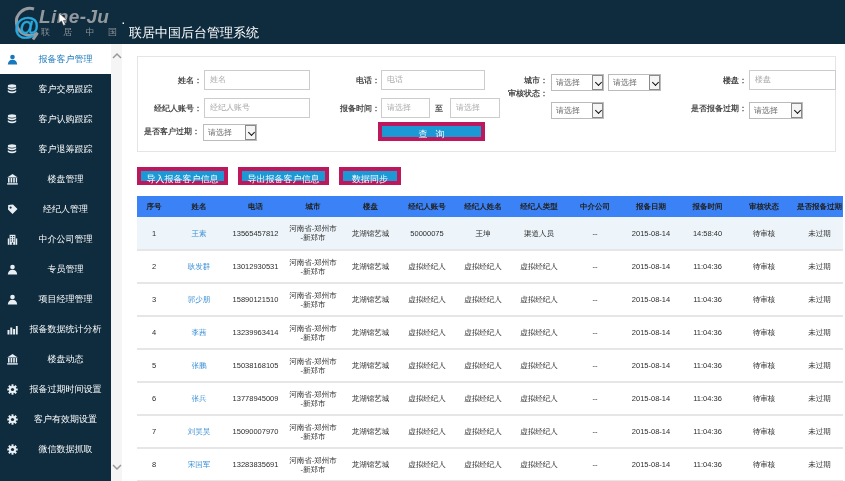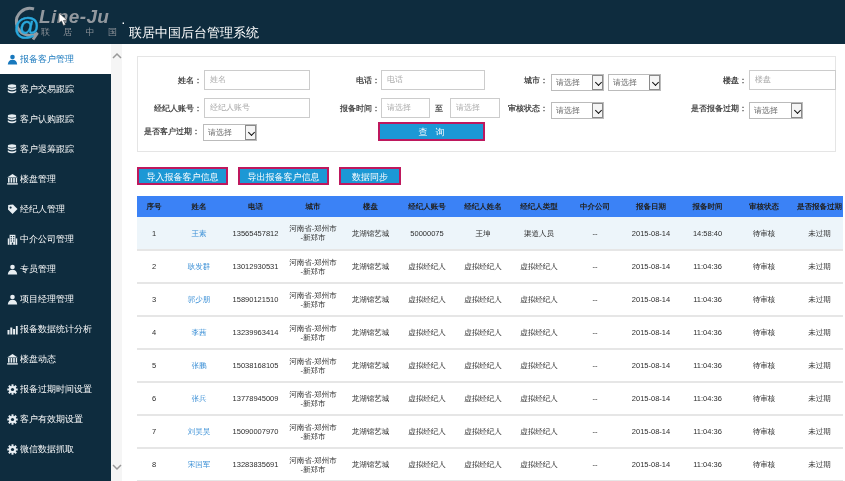--- a/index.html
+++ b/index.html
@@ -12,39 +12,39 @@
 .logo { position:absolute; left:7px; top:3px; }
 .lj { position:absolute; left:39px; top:6px; font-size:19px; font-weight:bold; font-style:italic;
   color:#92989e; letter-spacing:0.4px; }
 .ljcn { position:absolute; left:41px; top:26px; font-size:9px; color:#8b9197; letter-spacing:13.3px; }
 .htitle { position:absolute; left:129px; top:16px; font-size:13px; color:#fff;margin-top:8px; }
 .hdot { position:absolute; left:121px; top:14px; font-size:14px; color:#fff; }
 
 
 .sidebar { position:absolute; left:0; top:44px; width:111px; height:437px; background:#0e2c3e; }
 .mi { position:relative; height:30px; line-height:30px; color:#fdfdfd; font-size:9px;
-  padding-left:20px; white-space:nowrap; }
+  padding-left:20px; white-space:nowrap;text-align:center; }
 .mi svg { position:absolute; left:7px; top:10px; }
 .mi.act { background:#fff; color:#1878bd; }
 .scrollstrip { position:absolute; left:111px; top:44px; width:11px; height:437px; background:#f5f5f5; }
 .chev { position:absolute; color:#999; }
 
 
 .formbox { position:absolute; left:137px; top:56px; width:699px; height:96px;
   background:#fff; border:1px solid #e5e5e5; }
 .lab { position:absolute; font-size:8px; color:#4a4a4a; text-align:right; white-space:nowrap; font-weight:bold; }
 .inp { position:absolute; height:20px; border:1px solid #ccc; background:#fff;
   font-size:8px; color:#aaa; line-height:18px; padding-left:5px; }
 .sel { position:absolute; height:17px; border:1px solid #bbb; background:#fff;
   font-size:8px; color:#666; line-height:15px; padding-left:4px; }
 .sel .arr { position:absolute; right:0; top:0; bottom:0; width:11px; border:1px solid #8a8a8a;
   background:#f5f5f5; }
 .sel .arr:after { content:""; position:absolute; left:2.5px; top:4px; width:4px; height:4px;
   border-right:1.6px solid #111; border-bottom:1.6px solid #111; transform:rotate(45deg); }
-.btn { position:absolute; background:#1c98d5; border:2px solid #be185d; color:#fff;
+.btn { position:absolute; background:#1c98d5; border:4px solid #be185d; color:#fff;
   font-size:9px; text-align:center; }
 
 
 .tbl { position:absolute; left:137px; top:196px; width:706px; }
 table { border-collapse:collapse; width:706px; table-layout:fixed; font-size:7.5px; color:#2d2d2d; }
 thead td { background:#3b82f6; height:21px; text-align:center; color:#222; white-space:nowrap; font-weight:bold; }
 td.shift { padding-left:4px;text-align:center; }
 tbody td { height:33px; text-align:center; border-bottom:2px solid #e6e6e6; background:#fff; line-height:1.2; }
 tbody tr.hl td { background:#edf5fa; }
 a.nm { color:#3a8fd6; text-decoration:none; }
@@ -203,21 +203,21 @@
   <div class="sel" style="left:608px;top:74px;width:53px">请选择<span class="arr"></span></div>
   <div class="lab" style="left:680px;top:75px;width:67px">楼盘：</div>
   <div class="inp" style="left:749px;top:70px;width:87px">楼盘</div>
 
   <div class="lab" style="left:140px;top:103px;width:62px">经纪人账号：</div>
   <div class="inp" style="left:204px;top:98px;width:106px">经纪人账号</div>
   <div class="lab" style="left:310px;top:103px;width:70px">报备时间：</div>
   <div class="inp" style="left:381px;top:98px;width:49px">请选择</div>
   <div class="lab" style="left:432px;top:103px;width:14px;text-align:center;color:#555">至</div>
   <div class="inp" style="left:450px;top:98px;width:50px">请选择</div>
-  <div class="lab" style="left:480px;top:103px;width:68px">审核状态：</div>
+  <div class="lab" style="left:480px;top:88px;width:68px">审核状态：</div>
   <div class="sel" style="left:551px;top:102px;width:53px">请选择<span class="arr"></span></div>
   <div class="lab" style="left:660px;top:103px;width:87px">是否报备过期：</div>
   <div class="sel" style="left:749px;top:102px;width:54px">请选择<span class="arr"></span></div>
 
   <div class="lab" style="left:138px;top:126px;width:62px">是否客户过期：</div>
   <div class="sel" style="left:203px;top:124px;width:54px">请选择<span class="arr"></span></div>
   <div class="btn" style="left:378px;top:122px;width:107px;height:19px;line-height:17px;letter-spacing:8px;padding-left:8px">查询</div>
 
   <div class="btn" style="left:238px;top:167px;width:91px;height:18px;line-height:16px">导出报备客户信息</div>
   <div class="btn" style="left:137px;top:167px;width:91px;height:18px;line-height:16px">导入报备客户信息</div>

